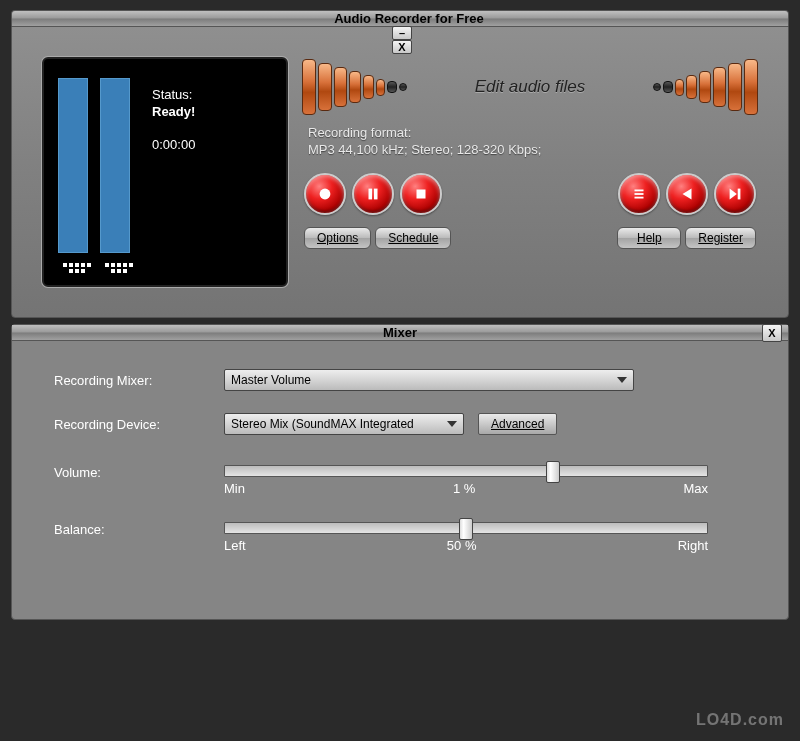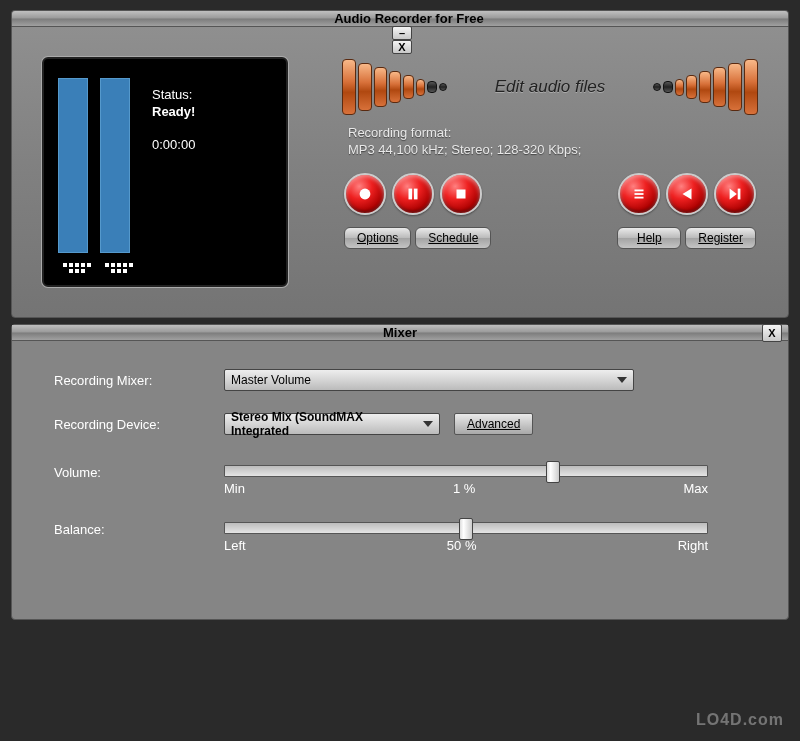--- a/index.html
+++ b/index.html
@@ -104,21 +104,21 @@
 .status-col {
   color: #fff;
   font-size: 13px;
   padding-top: 18px;
 }
 .status-label { margin-bottom: 2px; }
 .status-value { font-weight: bold; margin-bottom: 18px; }
 .timer { font-size: 13px; }
 
 
-.right-section { flex: 1; margin-left: 40px; }
+.right-section { flex: 1; }
 
 .horn-row {
   display: flex;
   align-items: center;
   justify-content: space-between;
   height: 60px;
   margin-bottom: 8px;
 }
 .horn-left, .horn-right { display: flex; align-items: center; gap: 2px; }
 .horn-seg {
@@ -229,21 +229,21 @@
   height: 22px;
   display: flex;
   align-items: center;
   padding: 0 6px;
   font-size: 12px;
   color: #000;
   cursor: pointer;
   border-radius: 2px;
 }
 .select.long { width: 410px; }
-.select.short { width: 216px; font-weight: bold; }
+.select.short { width: 240px; }
 .select .arrow {
   margin-left: auto;
   width: 0; height: 0;
   border-left: 5px solid transparent;
   border-right: 5px solid transparent;
   border-top: 6px solid #333;
 }
 .adv-btn {
   margin-left: 14px;
   background: linear-gradient(to bottom, #eaeaea, #a8a8a8);

